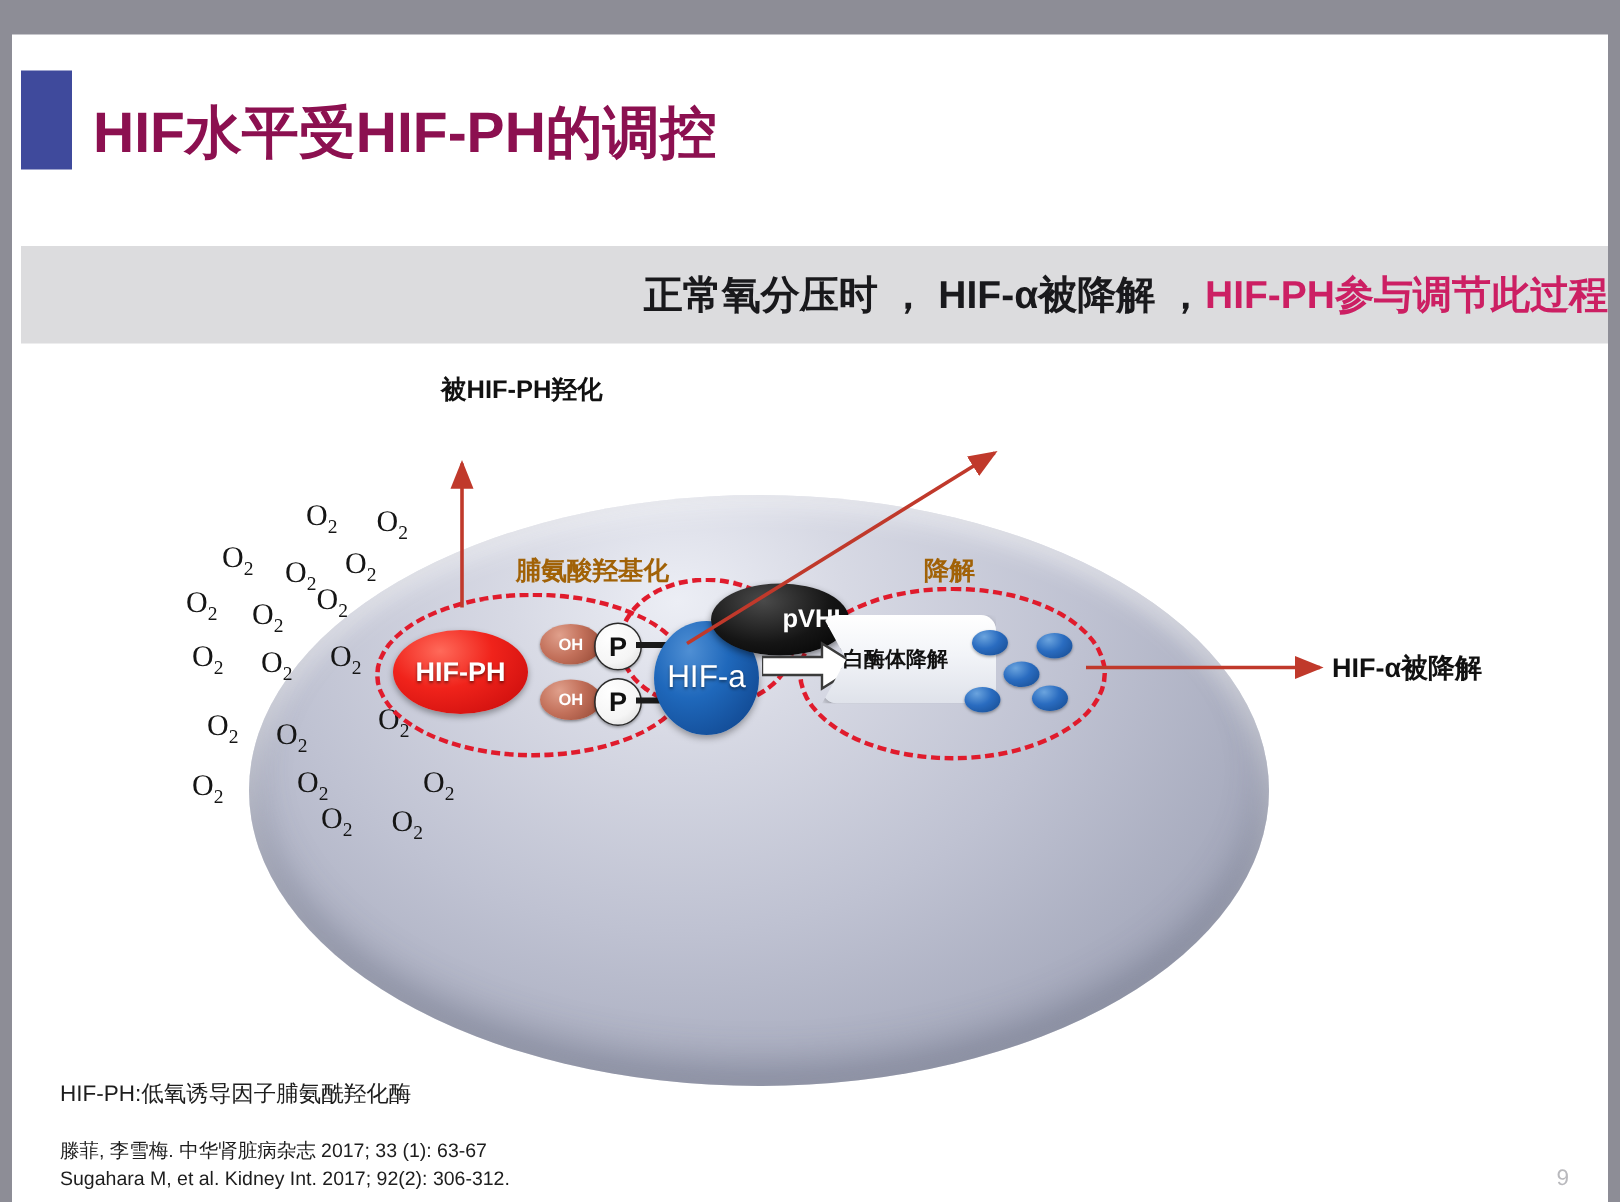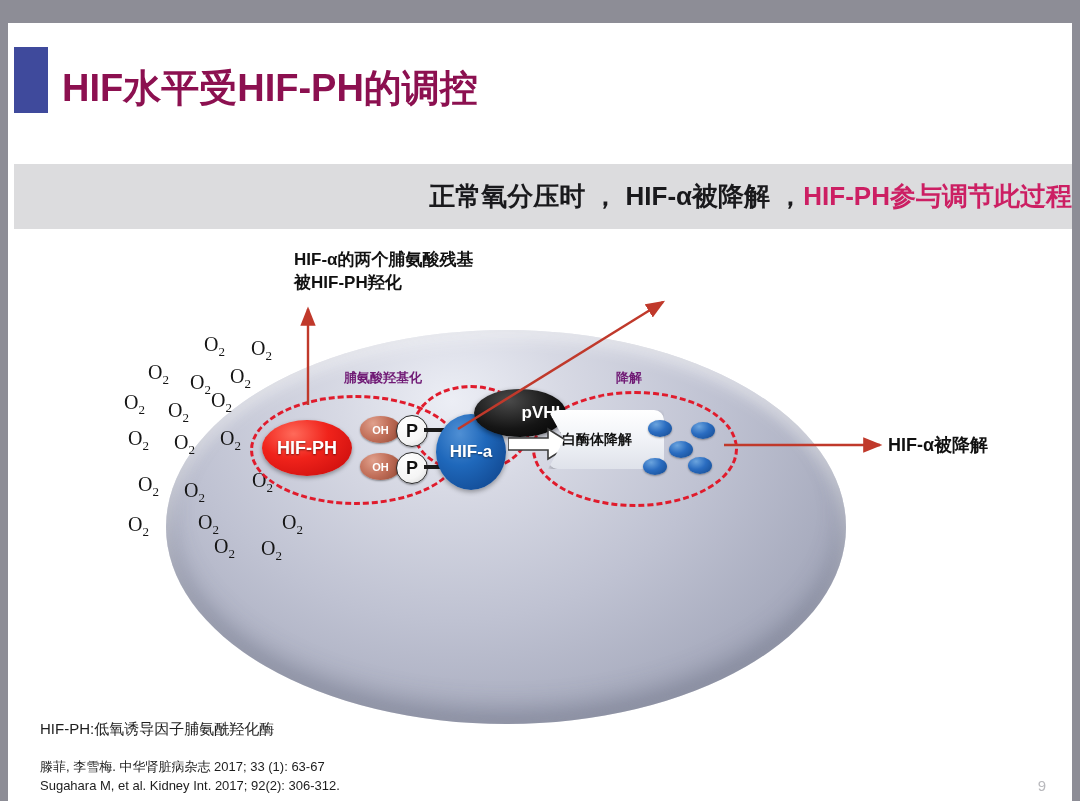--- a/index.html
+++ b/index.html
@@ -109,21 +109,21 @@
   #bar2{left:416px;top:236px;width:20px;}
 
   
   #hifa{
     position:absolute;left:428px;top:185px;
     width:70px;height:76px;border-radius:50%;
     background:radial-gradient(ellipse at 34% 26%, #4f8fd4 0%, #1f68bb 40%, #0d3f85 100%);
     display:flex;align-items:center;justify-content:center;
     box-shadow:0 2px 5px rgba(0,0,0,.35);
   }
-  #hifa span{color:#fff;font-size:17px;font-weight:bold;text-shadow:0 1px 2px rgba(0,0,0,.45);}
+  #hifa span{color:#fff;font-size:21px;font-weight:normal;text-shadow:0 1px 2px rgba(0,0,0,.45);}
 
   
   #pvhl{
     position:absolute;left:466px;top:160px;
     width:92px;height:48px;border-radius:50%;
     background:radial-gradient(ellipse at 38% 24%, #4a4a4a 0%, #151515 55%, #000 100%);
     display:flex;align-items:center;justify-content:flex-end;
     box-shadow:0 2px 5px rgba(0,0,0,.45);
   }
   #pvhl span{color:#fff;font-size:17px;font-weight:bold;}
@@ -153,21 +153,21 @@
 
   
   .o2{
     position:absolute;
     font-size:20px;color:#151515;white-space:nowrap;
     font-family:"Liberation Serif","DejaVu Serif",serif;
   }
   .o2 sub{font-size:13px;}
 
   
-  .fig-label{position:absolute;font-size:13px;font-weight:bold;color:#701a75;white-space:nowrap;}
+  .fig-label{position:absolute;font-size:17px;font-weight:bold;color:#a16207;white-space:nowrap;}
   #label-hydroxylation{left:336px;top:140px;}
   #label-degrade{left:608px;top:140px;}
 
   
   .callout{position:absolute;font-size:17px;font-weight:bold;color:#111;line-height:1.35;}
   #callout-left{left:286px;top:20px;}
   #callout-right{left:578px;top:18px;}
   #callout-far-right{left:880px;top:204px;font-size:18px;}
 
   
@@ -282,21 +282,20 @@
         <marker id="ah" markerWidth="9" markerHeight="9" refX="7" refY="3.2" orient="auto">
           <polygon points="0,0 8,3.2 0,6.4" fill="#c0392b"></polygon>
         </marker>
       </defs>
       <line x1="300" y1="176" x2="300" y2="80" stroke="#c0392b" stroke-width="2.4" marker-end="url(#ah)"></line>
       <line x1="450" y1="200" x2="655" y2="73" stroke="#c0392b" stroke-width="2.4" marker-end="url(#ah)"></line>
       <line x1="716" y1="216" x2="872" y2="216" stroke="#c0392b" stroke-width="2.4" marker-end="url(#ah)"></line>
     </svg>
 
     <div class="callout" id="callout-left">
-      <div>HIF-α的两个脯氨酸残基</div>
       <div>被HIF-PH羟化</div>
     </div>
     <div class="callout" id="callout-far-right">HIF-α被降解</div>
   </div>
 
   <div id="footnote">HIF-PH:低氧诱导因子脯氨酰羟化酶</div>
   <div id="refs">
     <div>滕菲, 李雪梅. 中华肾脏病杂志 2017; 33 (1): 63-67</div>
     <div>Sugahara M, et al. Kidney Int. 2017; 92(2): 306-312.</div>
   </div>

